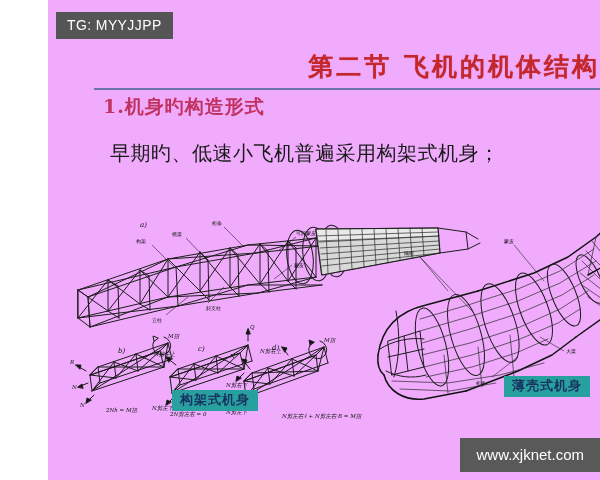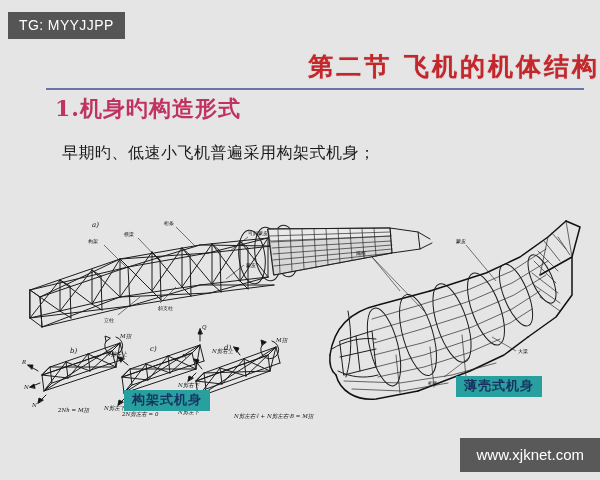--- a/index.html
+++ b/index.html
@@ -3,21 +3,21 @@
 <meta charset="utf-8">
 <style>
   html,body{margin:0;padding:0;}
   body{
     width:600px;height:480px;
     background:#ffffff;
     font-family:"Liberation Sans", sans-serif;
     overflow:hidden;
     position:relative;
   }
-  .slide{position:absolute;inset:0;background:#e5e5e5;}
+  .slide{position:absolute;inset:0;background:#f0abfc;margin-left:48px;}
 
   
   .tg-badge{
     position:absolute;left:8px;top:12px;
     background:#555555;color:#ffffff;
     font-size:14px;letter-spacing:.4px;
     padding:5px 11px 6px 11px;
     font-family:"Liberation Sans", sans-serif;
     white-space:nowrap;
   }
@@ -38,31 +38,31 @@
     position:absolute;left:46px;top:88px;width:538px;height:2px;
     background:#6a74a8;
   }
 
   
   .subtitle{
     position:absolute;left:55px;top:94px;
     color:#c0325f;
     font-family:"DejaVu Serif", serif;
     font-weight:bold;
-    font-size:22px;
+    font-size:19px;
     letter-spacing:1px;
     white-space:nowrap;
   }
 
   
   .body-text{
     position:absolute;left:62px;top:140px;
     color:#1a1a1a;
     font-family:Liberation Sans, sans-serif;
-    font-size:16px;
+    font-size:20px;
     line-height:26px;
     letter-spacing:.5px;
     white-space:nowrap;
   }
   .body-text div{white-space:nowrap;}
 
   
   .figure{position:absolute;left:0;top:205px;width:600px;height:215px;}
   .figure svg{display:block;}
 

